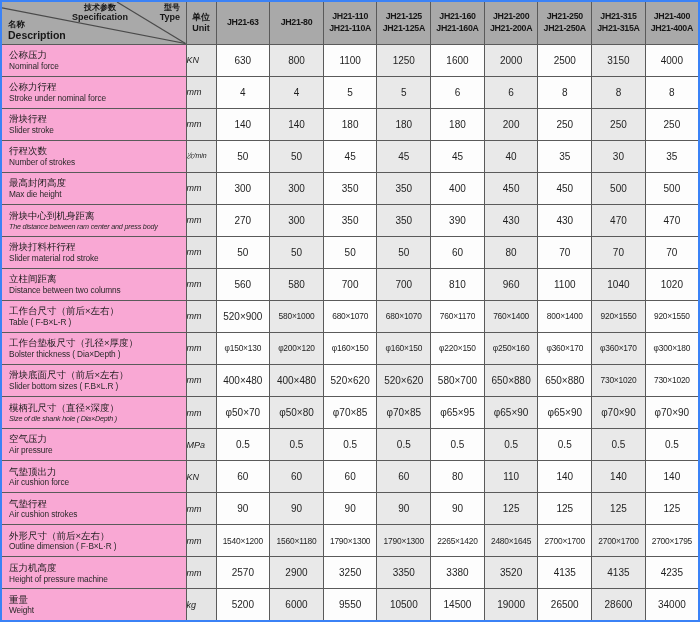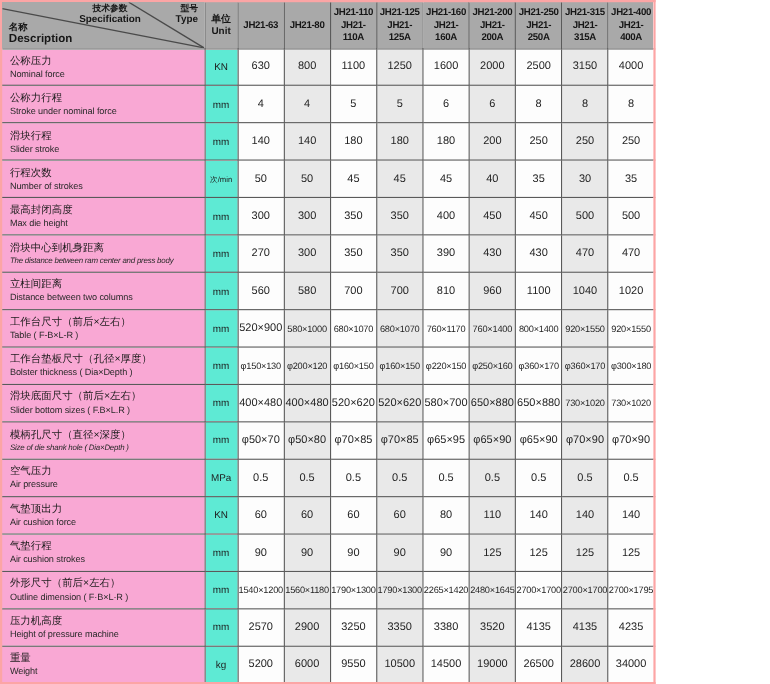--- a/index.html
+++ b/index.html
@@ -2,22 +2,22 @@
 <html><head>
 <meta charset="utf-8">
 <style>
   html,body { margin:0; padding:0; background:#ffffff; }
   body {
     width:700px; height:622px; overflow:hidden;
     font-family:"Liberation Sans","DejaVu Sans",sans-serif;
     -webkit-font-smoothing:antialiased;
   }
   table.spec {
-    width:596px; height:622px; border-collapse:collapse; table-layout:fixed;
-    border:2px solid #fca5a5;
+    width:700px; height:622px; border-collapse:collapse; table-layout:fixed;
+    border:2px solid #3b82f6;
   }
   th, td { border:1px solid #5a5a5a; padding:0; overflow:hidden; }
   thead tr { height:43px; }
   tbody tr { height:28px; }
 
   
   thead th { background:#a9a9a9; color:#161616; font-weight:bold; }
   th.corner { position:relative; background:#a9a9a9; }
   th.corner svg { position:absolute; left:0; top:0; width:100%; height:100%; display:block; }
   .corner-spec { position:absolute; top:2px; left:52px; width:92px; text-align:center; line-height:1.1; }
@@ -30,21 +30,21 @@
   .corner-name .zh-s { font-size:8.5px; display:block; }
   .corner-name .en-s { font-size:10.5px; display:block; }
   th.unit-h { font-size:9px; line-height:1.25; }
   th.model-h { font-size:8.8px; line-height:1.3; letter-spacing:-0.3px; }
 
   
   td.desc { background:#f9a8d4; text-align:left; padding:1px 4px 1px 7px; }
   td.desc .zh { font-size:9.5px; color:#1c1c1c; line-height:1.25; white-space:nowrap; }
   td.desc .en { font-size:8.3px; color:#2a2a2a; line-height:1.25; white-space:nowrap; letter-spacing:-0.1px; }
   td.desc .en.small { font-size:7.2px; letter-spacing:-0.2px;font-style:italic; }
-  td.unit { background:#5eead4; text-align:center; font-size:9px; color:#1c1c1c; }
+  td.unit { background:#e5e5e5; font-size:9px; color:#1c1c1c;font-style:italic; }
   td.unit.tiny { font-size:7px; }
   td.val { background:#fdfdfd; text-align:center; font-size:10px; color:#1f1f1f; }
   td.val.shade { background:#e9e9e9; }
   td.val.tight { font-size:8.4px; letter-spacing:-0.2px; }
 </style>
 </head>
 <body>
 
 <table class="spec">
   <colgroup>
@@ -205,20 +205,36 @@
         <td class="val">350</td>
         <td class="val shade">350</td>
         <td class="val">390</td>
         <td class="val shade">430</td>
         <td class="val">430</td>
         <td class="val shade">470</td>
         <td class="val">470</td>
       </tr>
       <tr>
         <td class="desc">
+          <div class="zh">滑块打料杆行程</div>
+          <div class="en">Slider material rod stroke</div>
+        </td>
+        <td class="unit">mm</td>
+        <td class="val">50</td>
+        <td class="val shade">50</td>
+        <td class="val">50</td>
+        <td class="val shade">50</td>
+        <td class="val">60</td>
+        <td class="val shade">80</td>
+        <td class="val">70</td>
+        <td class="val shade">70</td>
+        <td class="val">70</td>
+      </tr>
+      <tr>
+        <td class="desc">
           <div class="zh">立柱间距离</div>
           <div class="en">Distance between two columns</div>
         </td>
         <td class="unit">mm</td>
         <td class="val">560</td>
         <td class="val shade">580</td>
         <td class="val">700</td>
         <td class="val shade">700</td>
         <td class="val">810</td>
         <td class="val shade">960</td>

